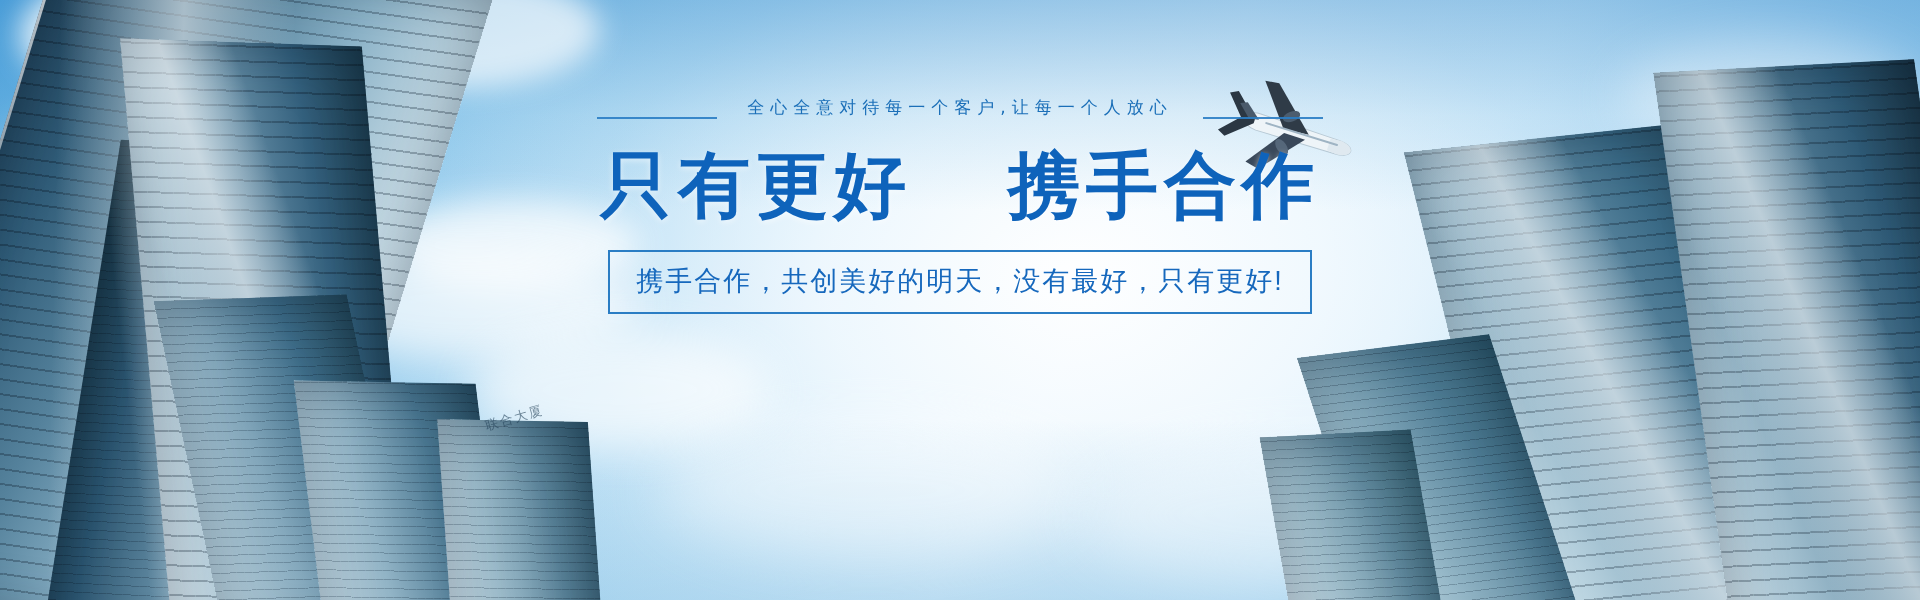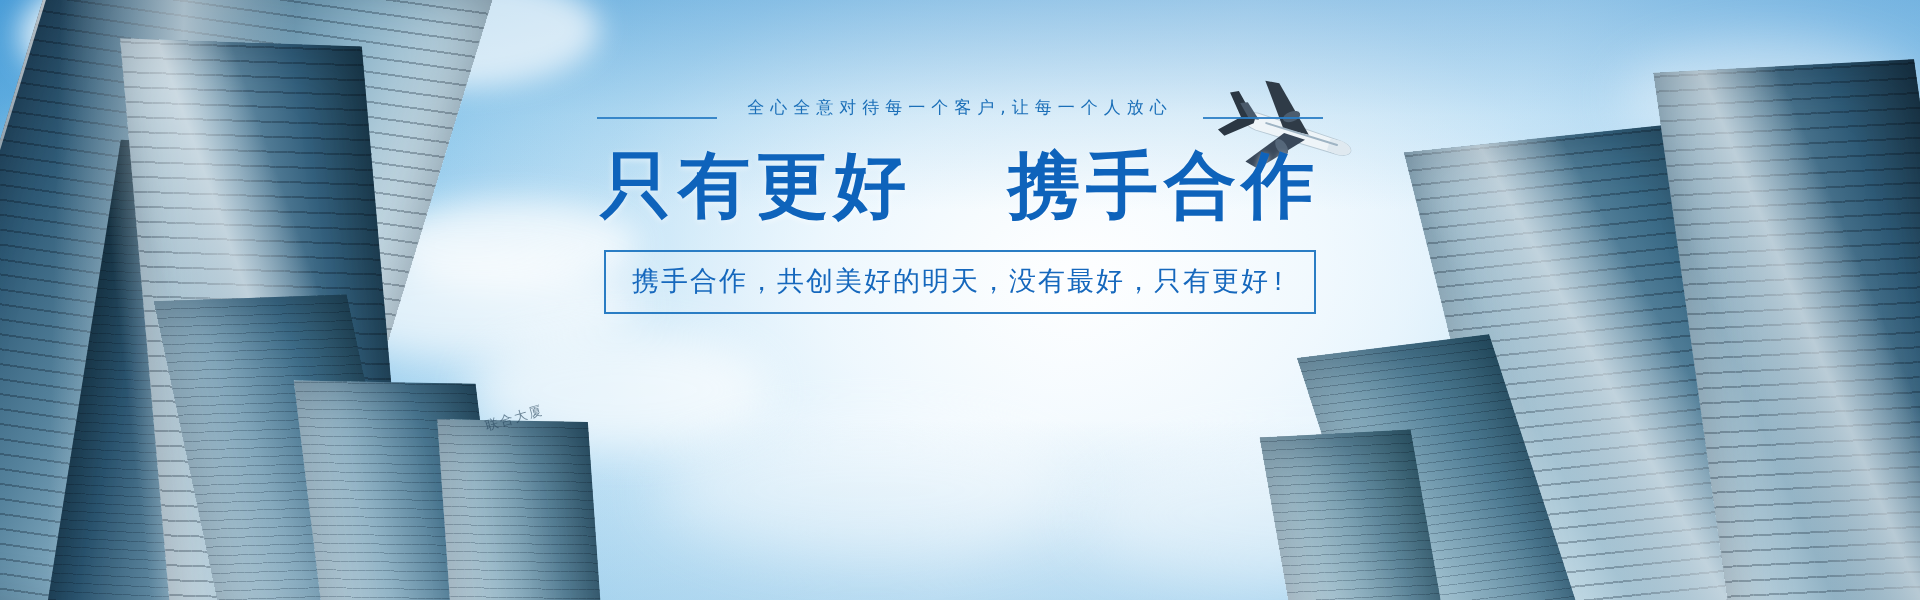--- a/index.html
+++ b/index.html
@@ -199,21 +199,21 @@
     margin-top: 24px;
     display: flex;
     justify-content: center;
   }
   .subtitle {
     border: 2px solid #2a7dc4;
     padding: 11px 26px 13px;
     color: #1668bd;
     font-size: 27px;
     letter-spacing: 2px;
-    font-family: Liberation Mono, monospace;
+    font-family: Liberation Sans, sans-serif;
     white-space: nowrap;
     background: rgba(255,255,255,0.06);
   }
 </style>
 </head>
 <body>
 
 <div class="banner">
 
   <div class="sky"></div>

